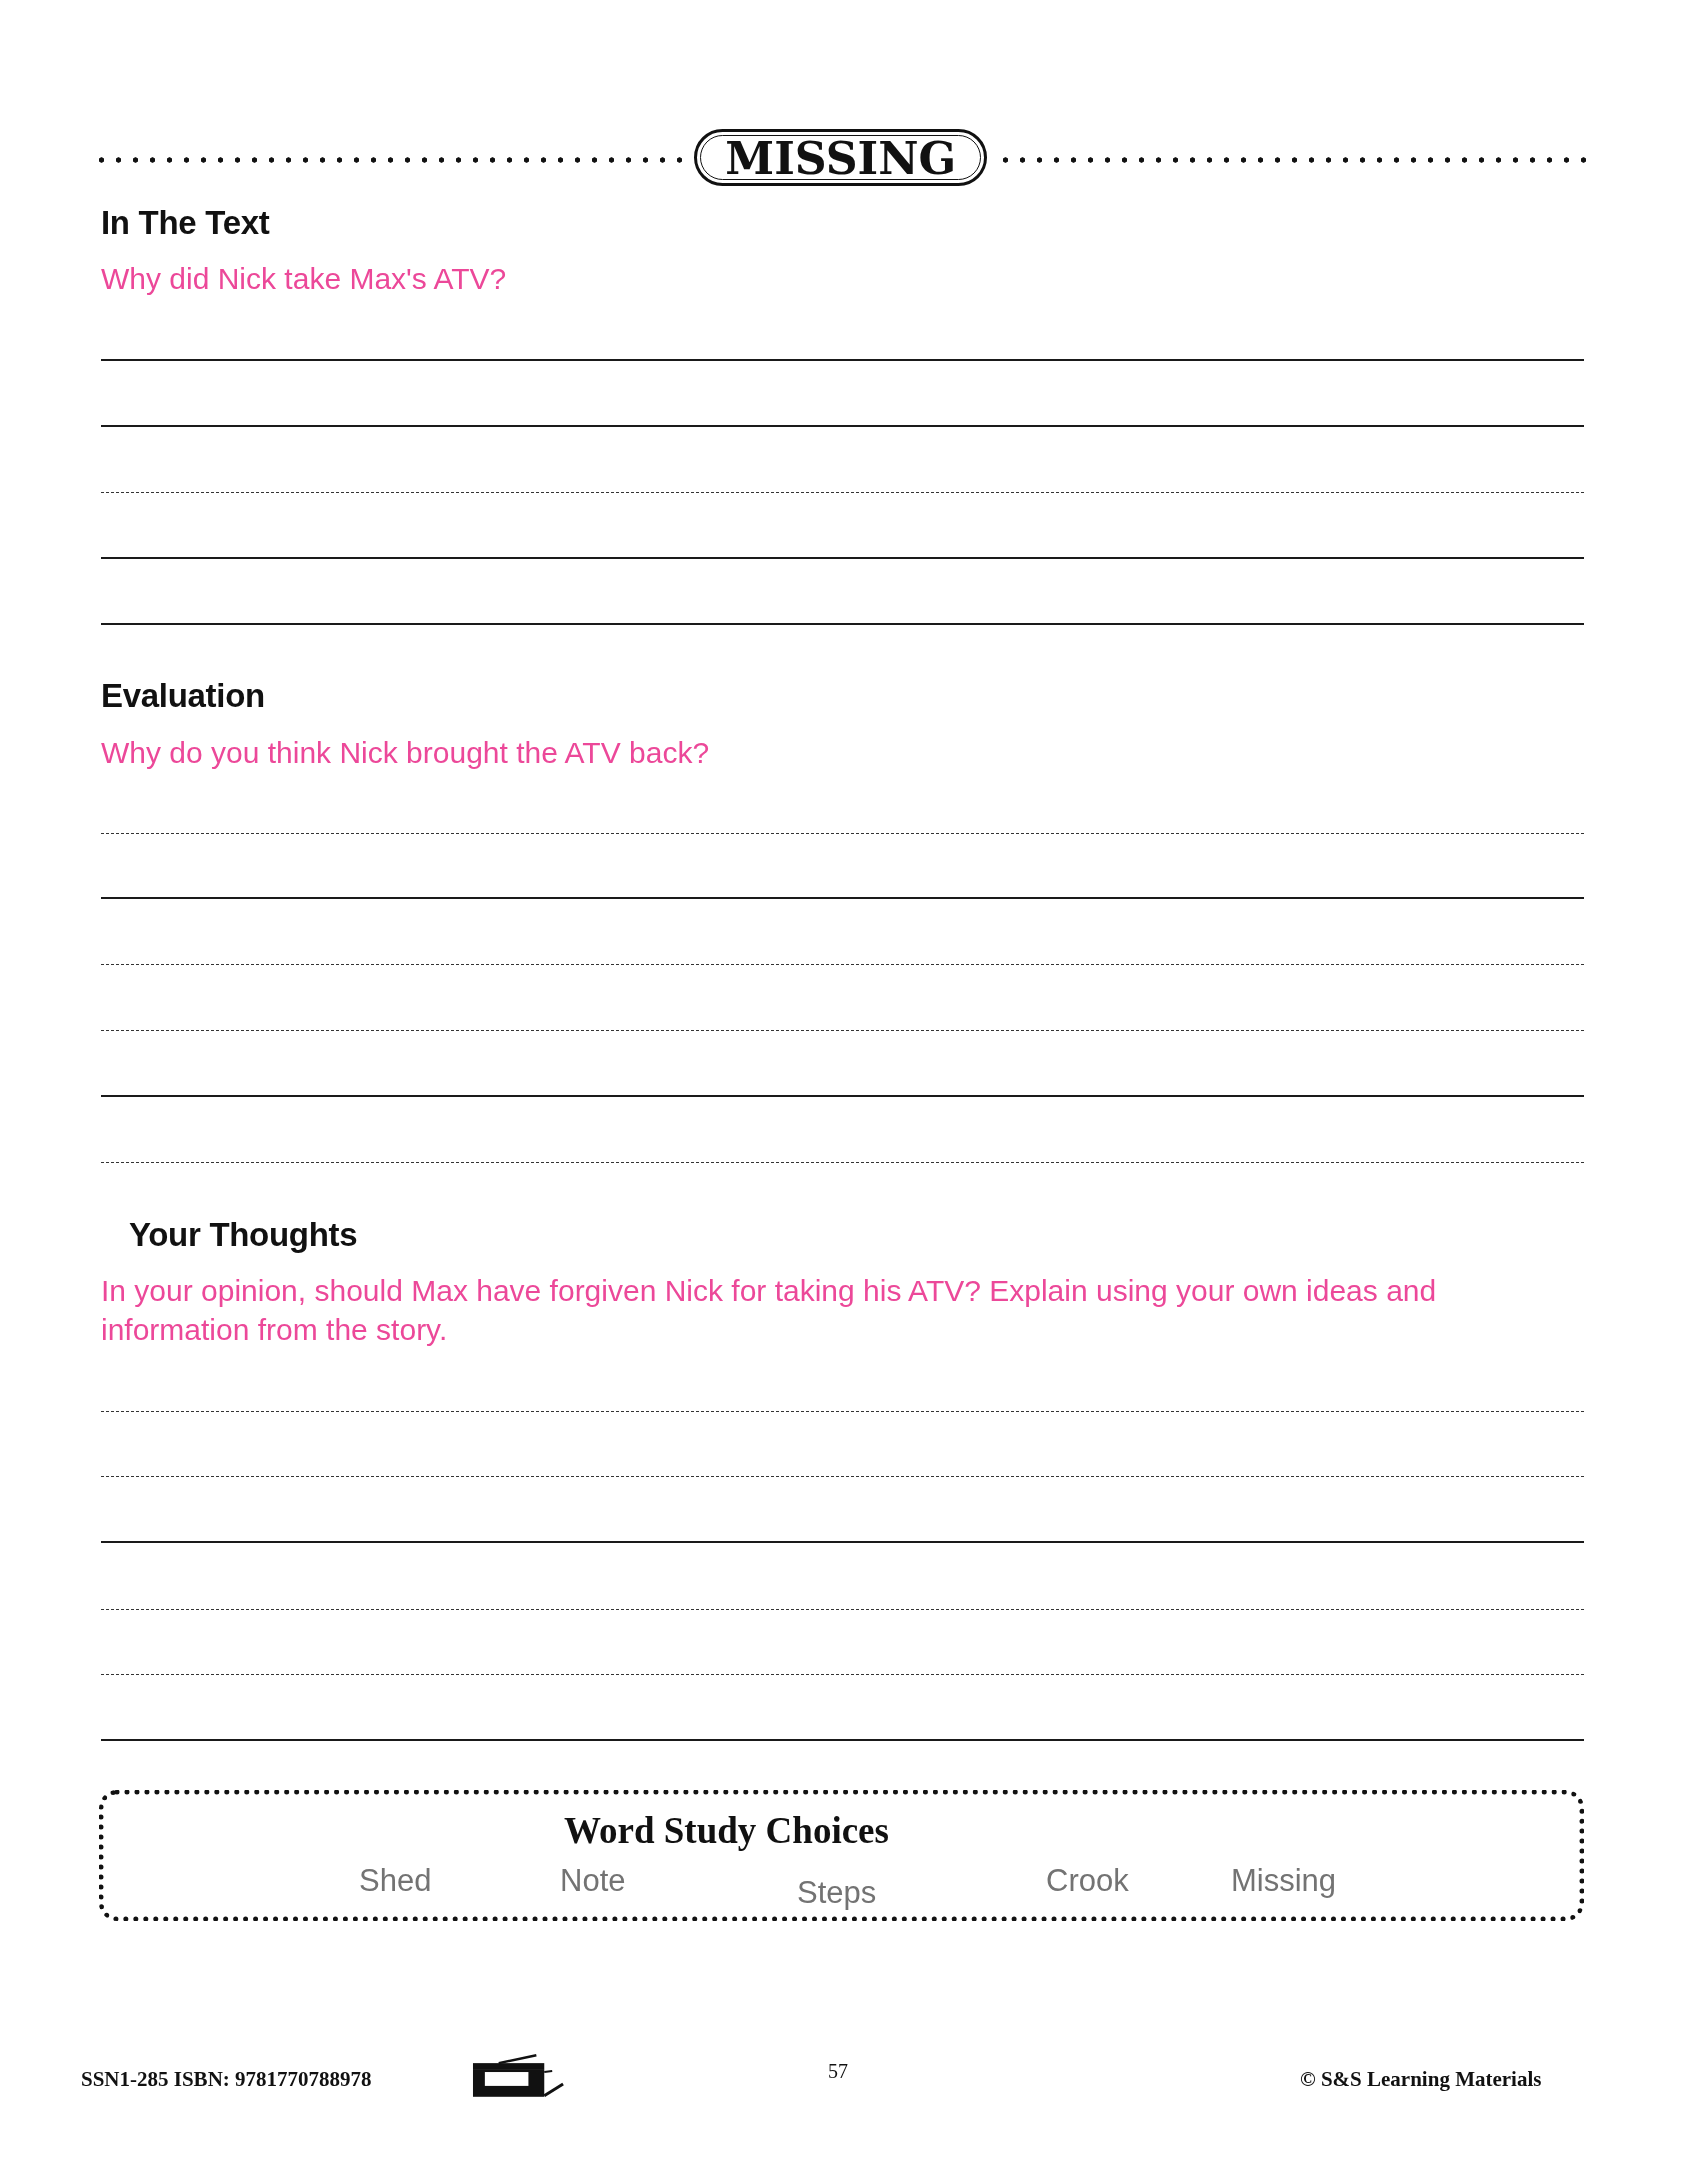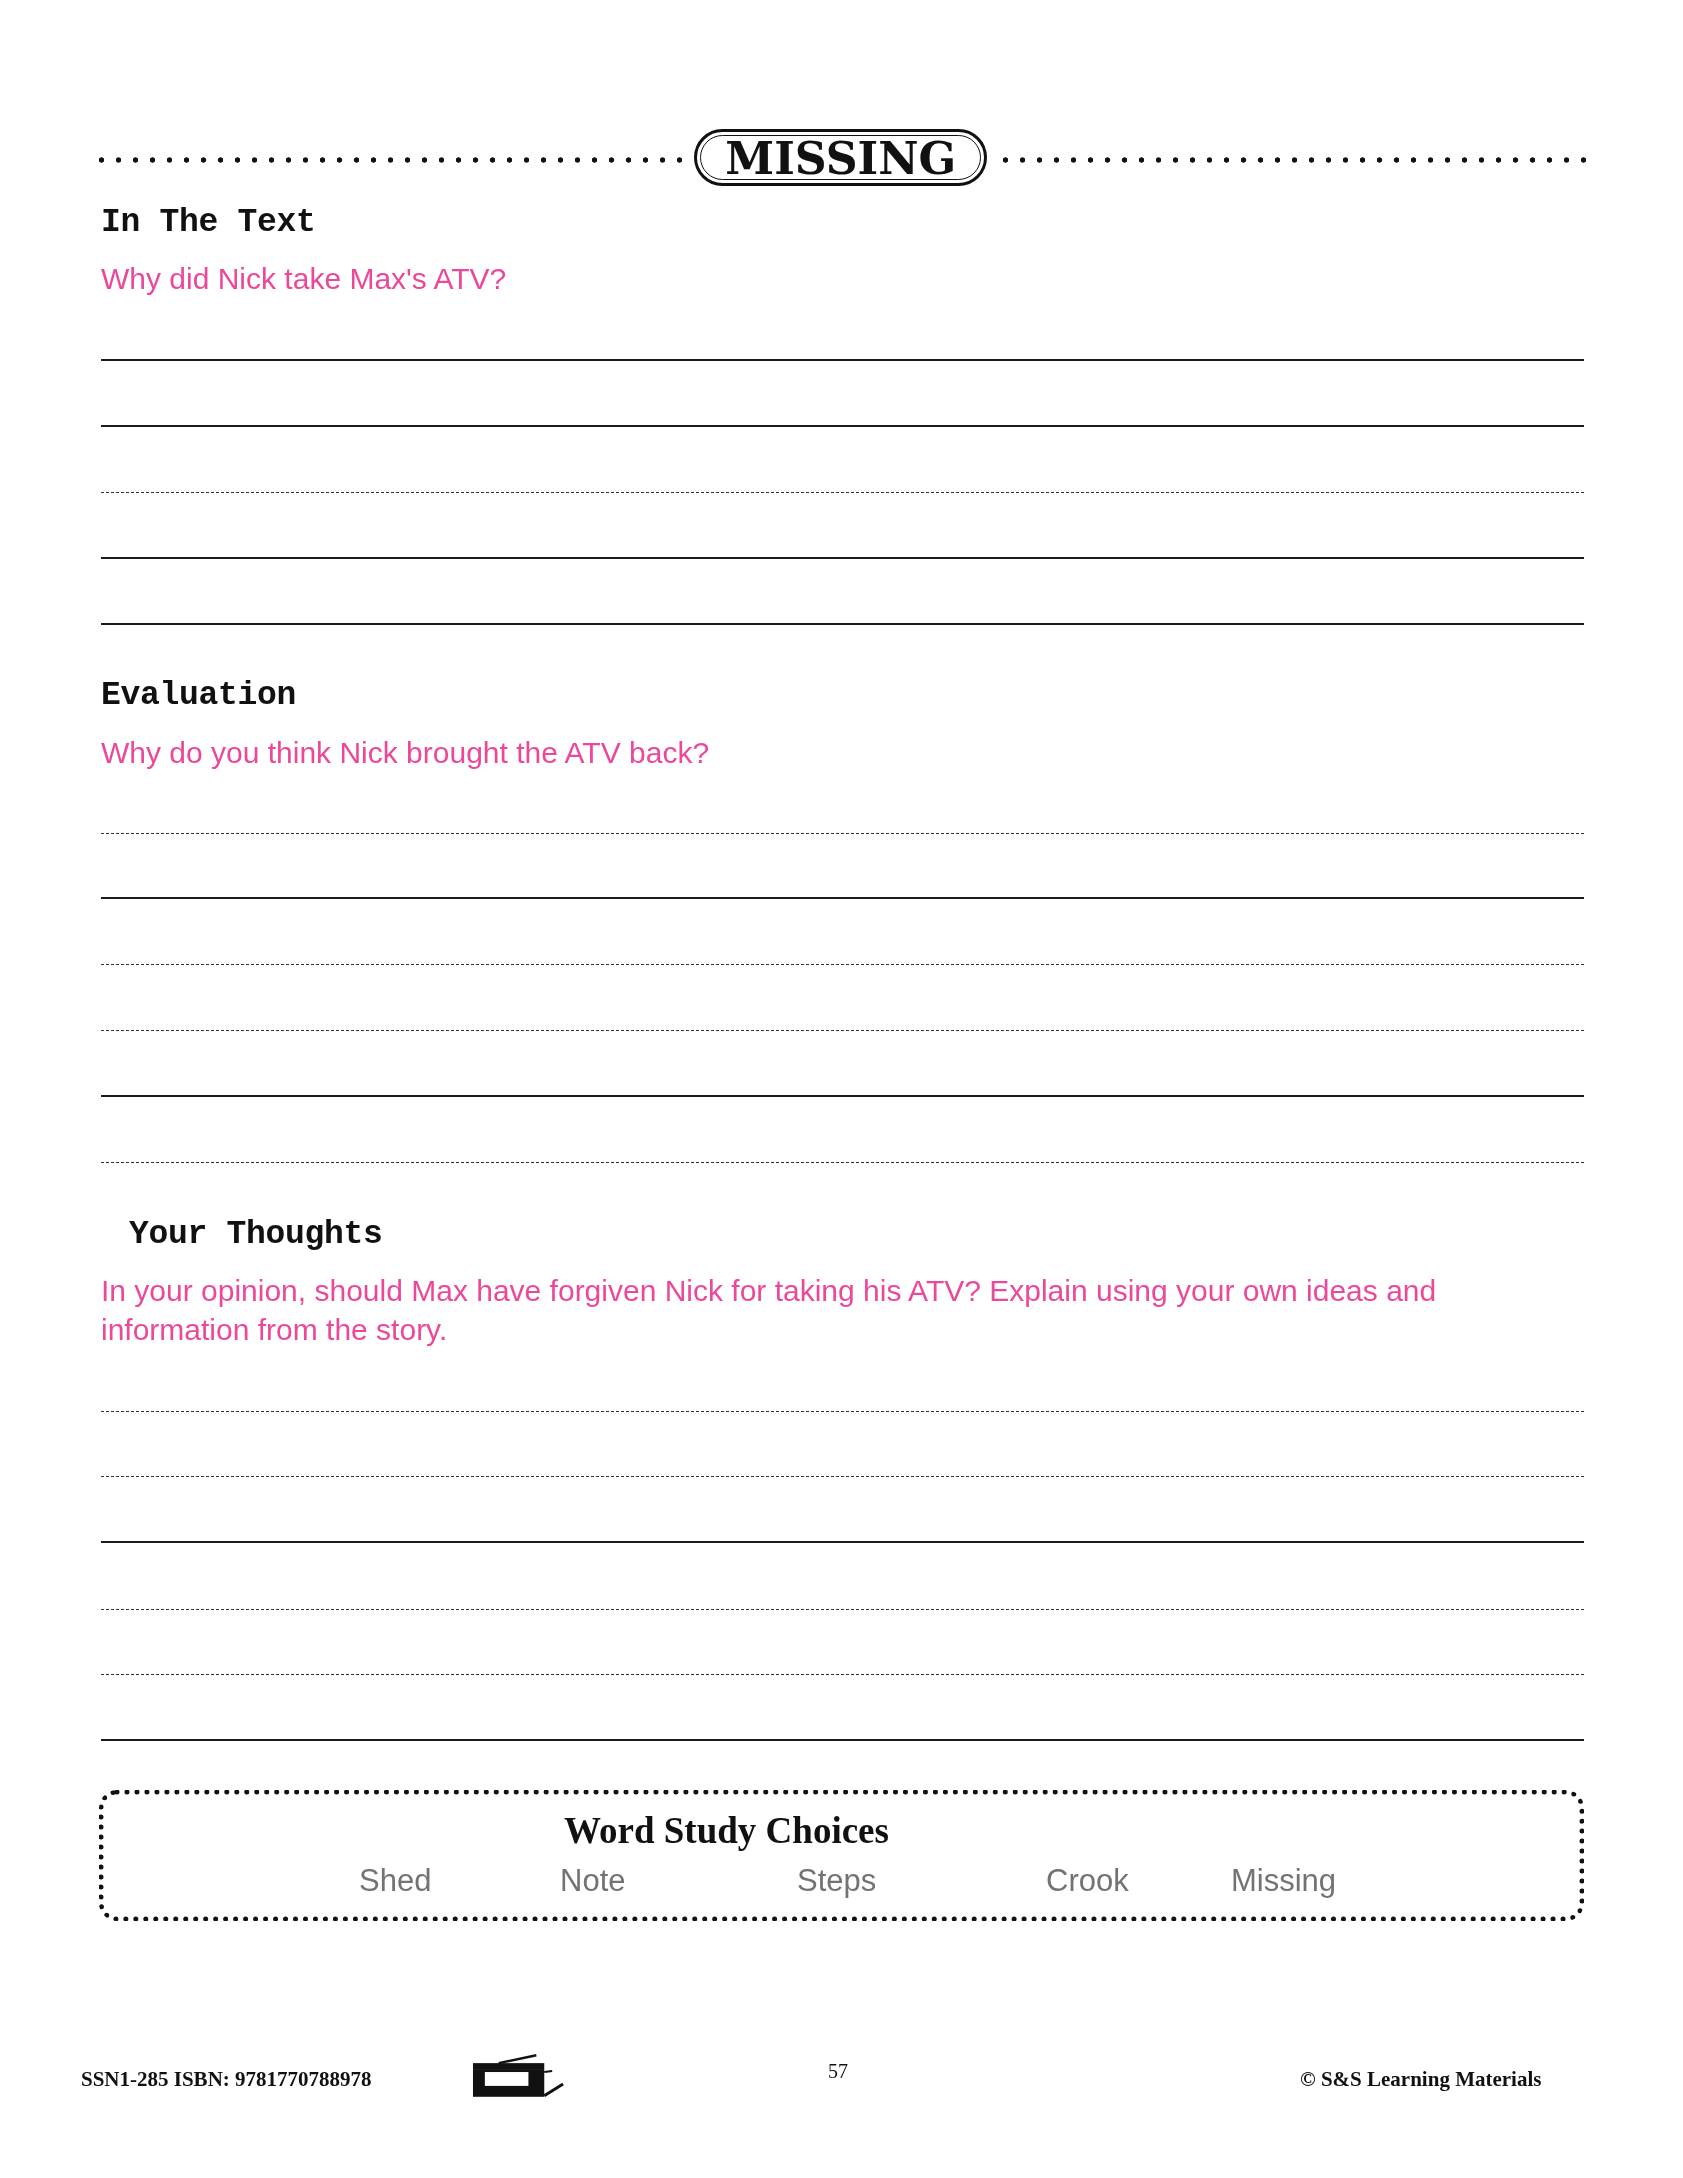--- a/index.html
+++ b/index.html
@@ -50,21 +50,21 @@
       font-size: 45px;
       letter-spacing: 0px;
       line-height: 1;
       transform: scaleX(0.98);
       margin-top: 2px;
     }
 
     .heading {
       position: absolute;
       left: 101px;
-      font-family: Liberation Mono, monospace;
+      font-family: Liberation Sans, sans-serif;
       font-weight: bold;
       font-size: 33px;
       line-height: 1;
       letter-spacing: -0.3px;
     }
     .question {
       position: absolute;
       left: 101px;
       width: 1485px;
       font-family: "Liberation Sans", sans-serif;
@@ -181,21 +181,21 @@
 <div class="rule dashed" style="top:1476px;"></div>
 <div class="rule solid" style="top:1541px;"></div>
 <div class="rule dashed" style="top:1609px;"></div>
 <div class="rule dashed" style="top:1674px;"></div>
 <div class="rule solid" style="top:1739px;"></div>
 
 <div class="word-box"></div>
 <div class="word-box-title">Word Study Choices</div>
 <span class="word" style="left:359px;">Shed</span>
 <span class="word" style="left:560px;">Note</span>
-<span class="word" style="left:797px;">Steps</span>
+<span class="word" style="left:797px;margin-top:12px;">Steps</span>
 <span class="word" style="left:1046px;">Crook</span>
 <span class="word" style="left:1231px;">Missing</span>
 
 <div class="footer-left">SSN1-285  ISBN: 9781770788978</div>
 <div class="copier-icon">
   <svg width="99" height="50" viewBox="0 0 100 50">
     <rect x="2" y="12" width="72" height="6" fill="#111"></rect>
     <line x1="28" y1="12" x2="66" y2="4" stroke="#111" stroke-width="2.5"></line>
     <rect x="2" y="18" width="72" height="28" fill="#111"></rect>
     <rect x="14" y="21" width="44" height="14" fill="#fff"></rect>

